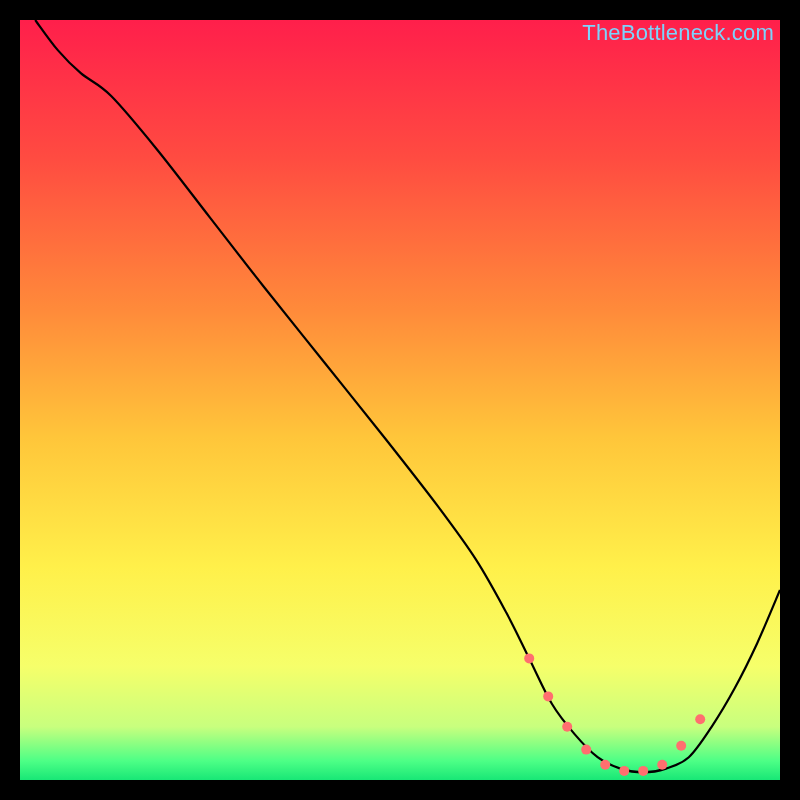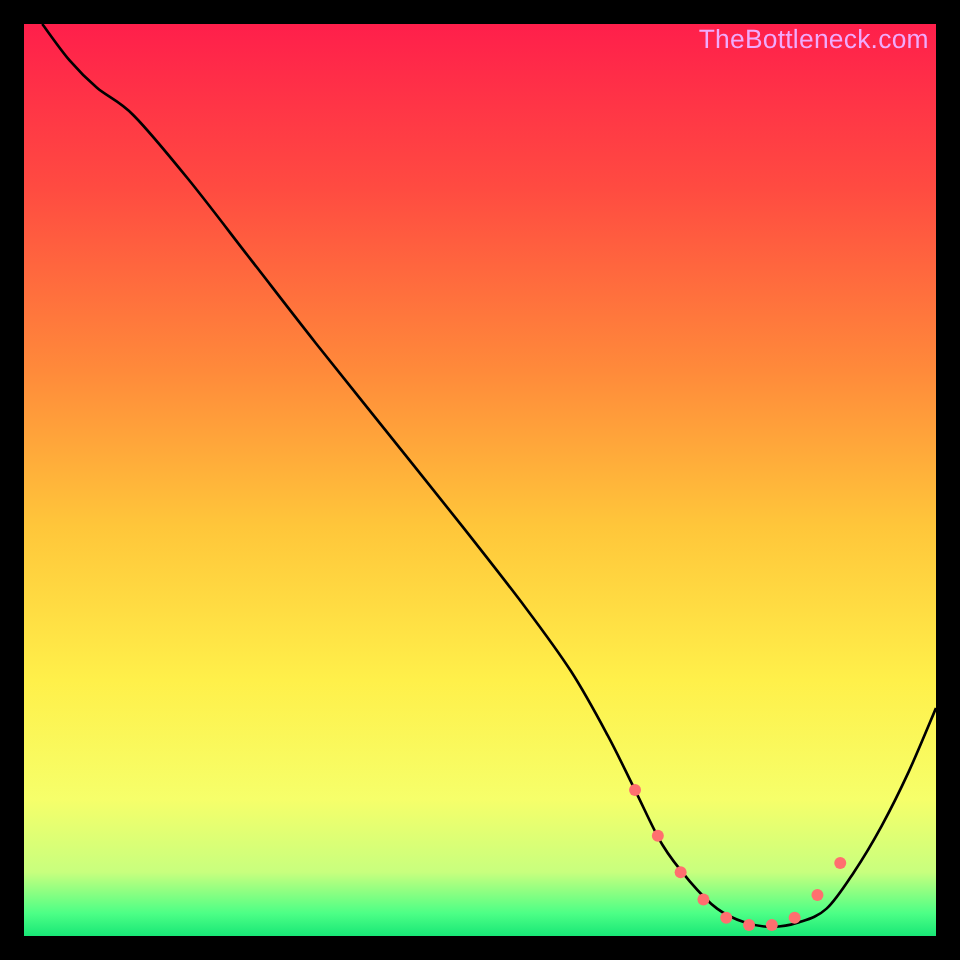--- a/index.html
+++ b/index.html
@@ -23,21 +23,21 @@
     position: absolute;
     left: 0;
     top: 0;
     width: 760px;
     height: 760px;
   }
   .watermark {
     position: absolute;
     top: 0px;
     right: 6px;
-    color: #f0abfc;
+    color: #7dd3fc;
     font-size: 22px;
     font-weight: 500;
     letter-spacing: 0.2px;
     z-index: 10;
   }
   svg {
     display: block;
   }
 </style>
 </head>

